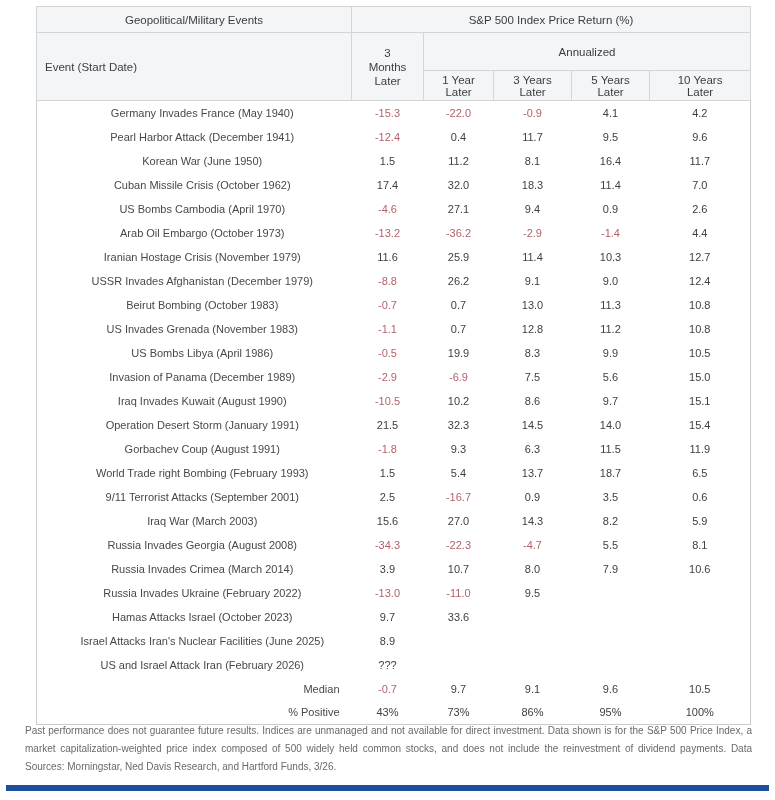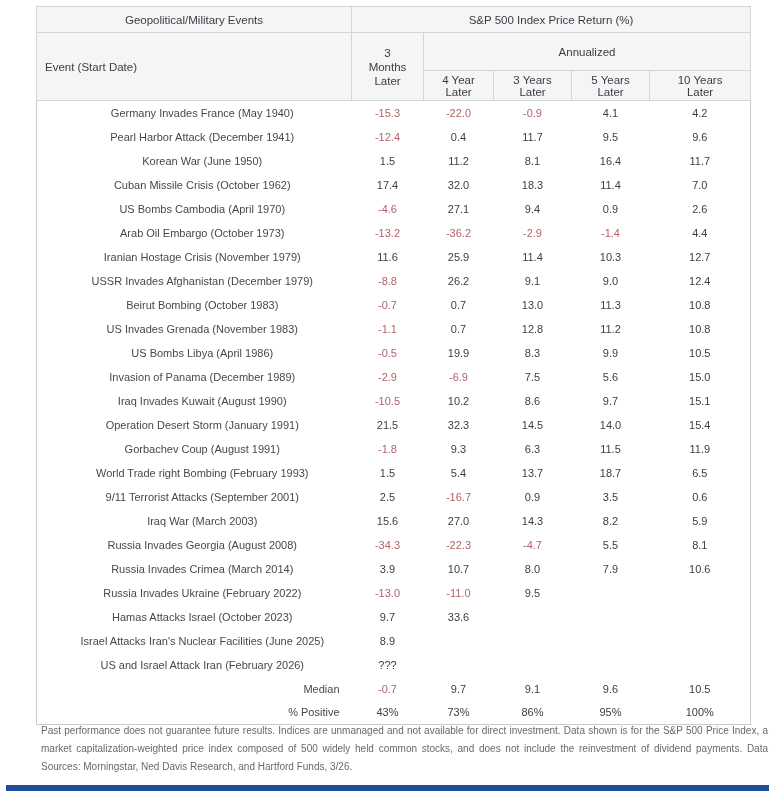--- a/index.html
+++ b/index.html
@@ -44,21 +44,21 @@
     text-align:center;
     color:#3f4042;
     background:#ffffff;
     white-space:nowrap;
     overflow:hidden;
   }
   tbody td.event{text-align:center;padding-left:20px;color:#47484a;}
   tbody td.neg{color:var(--neg);}
   tbody td.summary-label{text-align:right;padding-right:12px;color:#47484a;}
   .footnote{
-    position:absolute;left:41px;top:722px;width:727px;
+    position:absolute;left:25px;top:722px;width:727px;
     font-size:10px;line-height:18px;color:#68696b;text-align:justify;
   }
   .bottom-bar{
     position:absolute;left:6px;top:785px;width:763px;height:6px;
     background:var(--accent);
   }
 </style>
 </head>
 <body>
 
@@ -76,21 +76,21 @@
       <tr>
         <th class="group-row" colspan="1">Geopolitical/Military Events</th>
         <th class="group-row" colspan="5">S&amp;P 500 Index Price Return (%)</th>
       </tr>
       <tr>
         <th class="event-head" rowspan="2">Event (Start Date)</th>
         <th class="months-head" rowspan="2">3 Months Later</th>
         <th class="annualized" colspan="4">Annualized</th>
       </tr>
       <tr>
-        <th class="year-head">4 Year Later</th>
+        <th class="year-head">1 Year Later</th>
         <th class="year-head">3 Years Later</th>
         <th class="year-head">5 Years Later</th>
         <th class="year-head">10 Years Later</th>
       </tr>
     </thead>
     <tbody>
         <tr>
           <td class="event">Germany Invades France (May 1940)</td>
           <td class="val neg">-15.3</td>
           <td class="val neg">-22.0</td>

